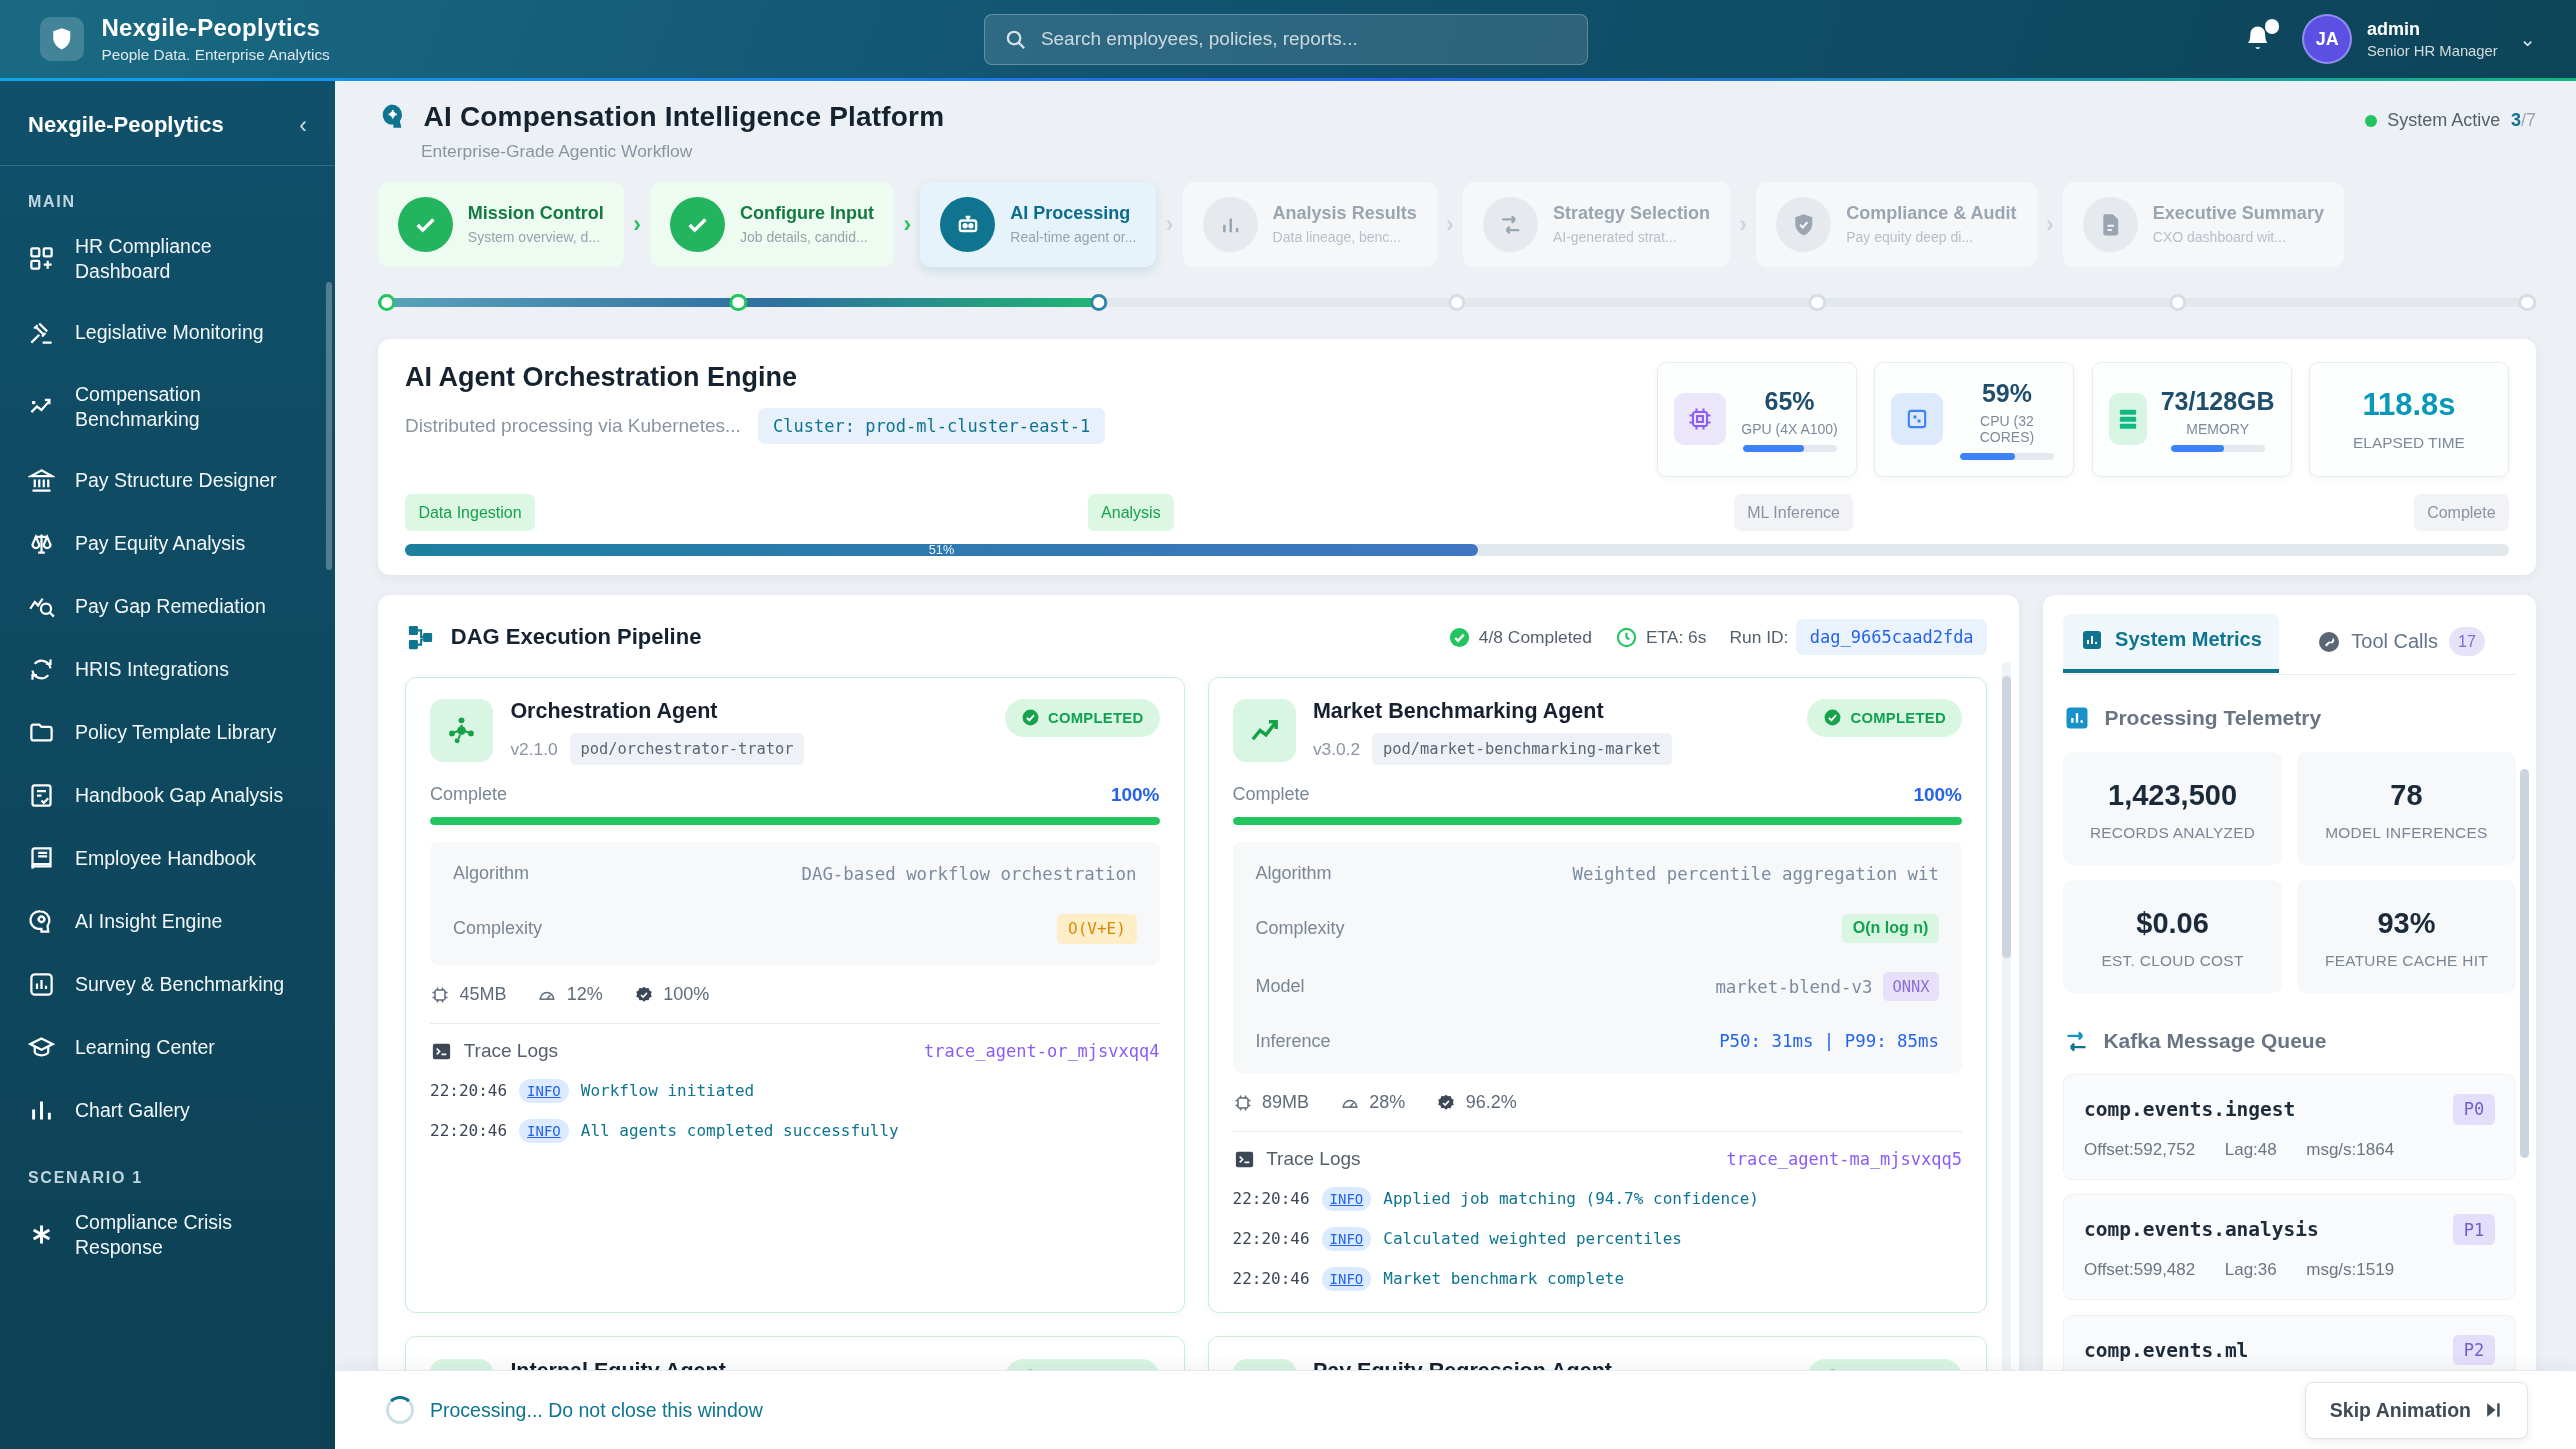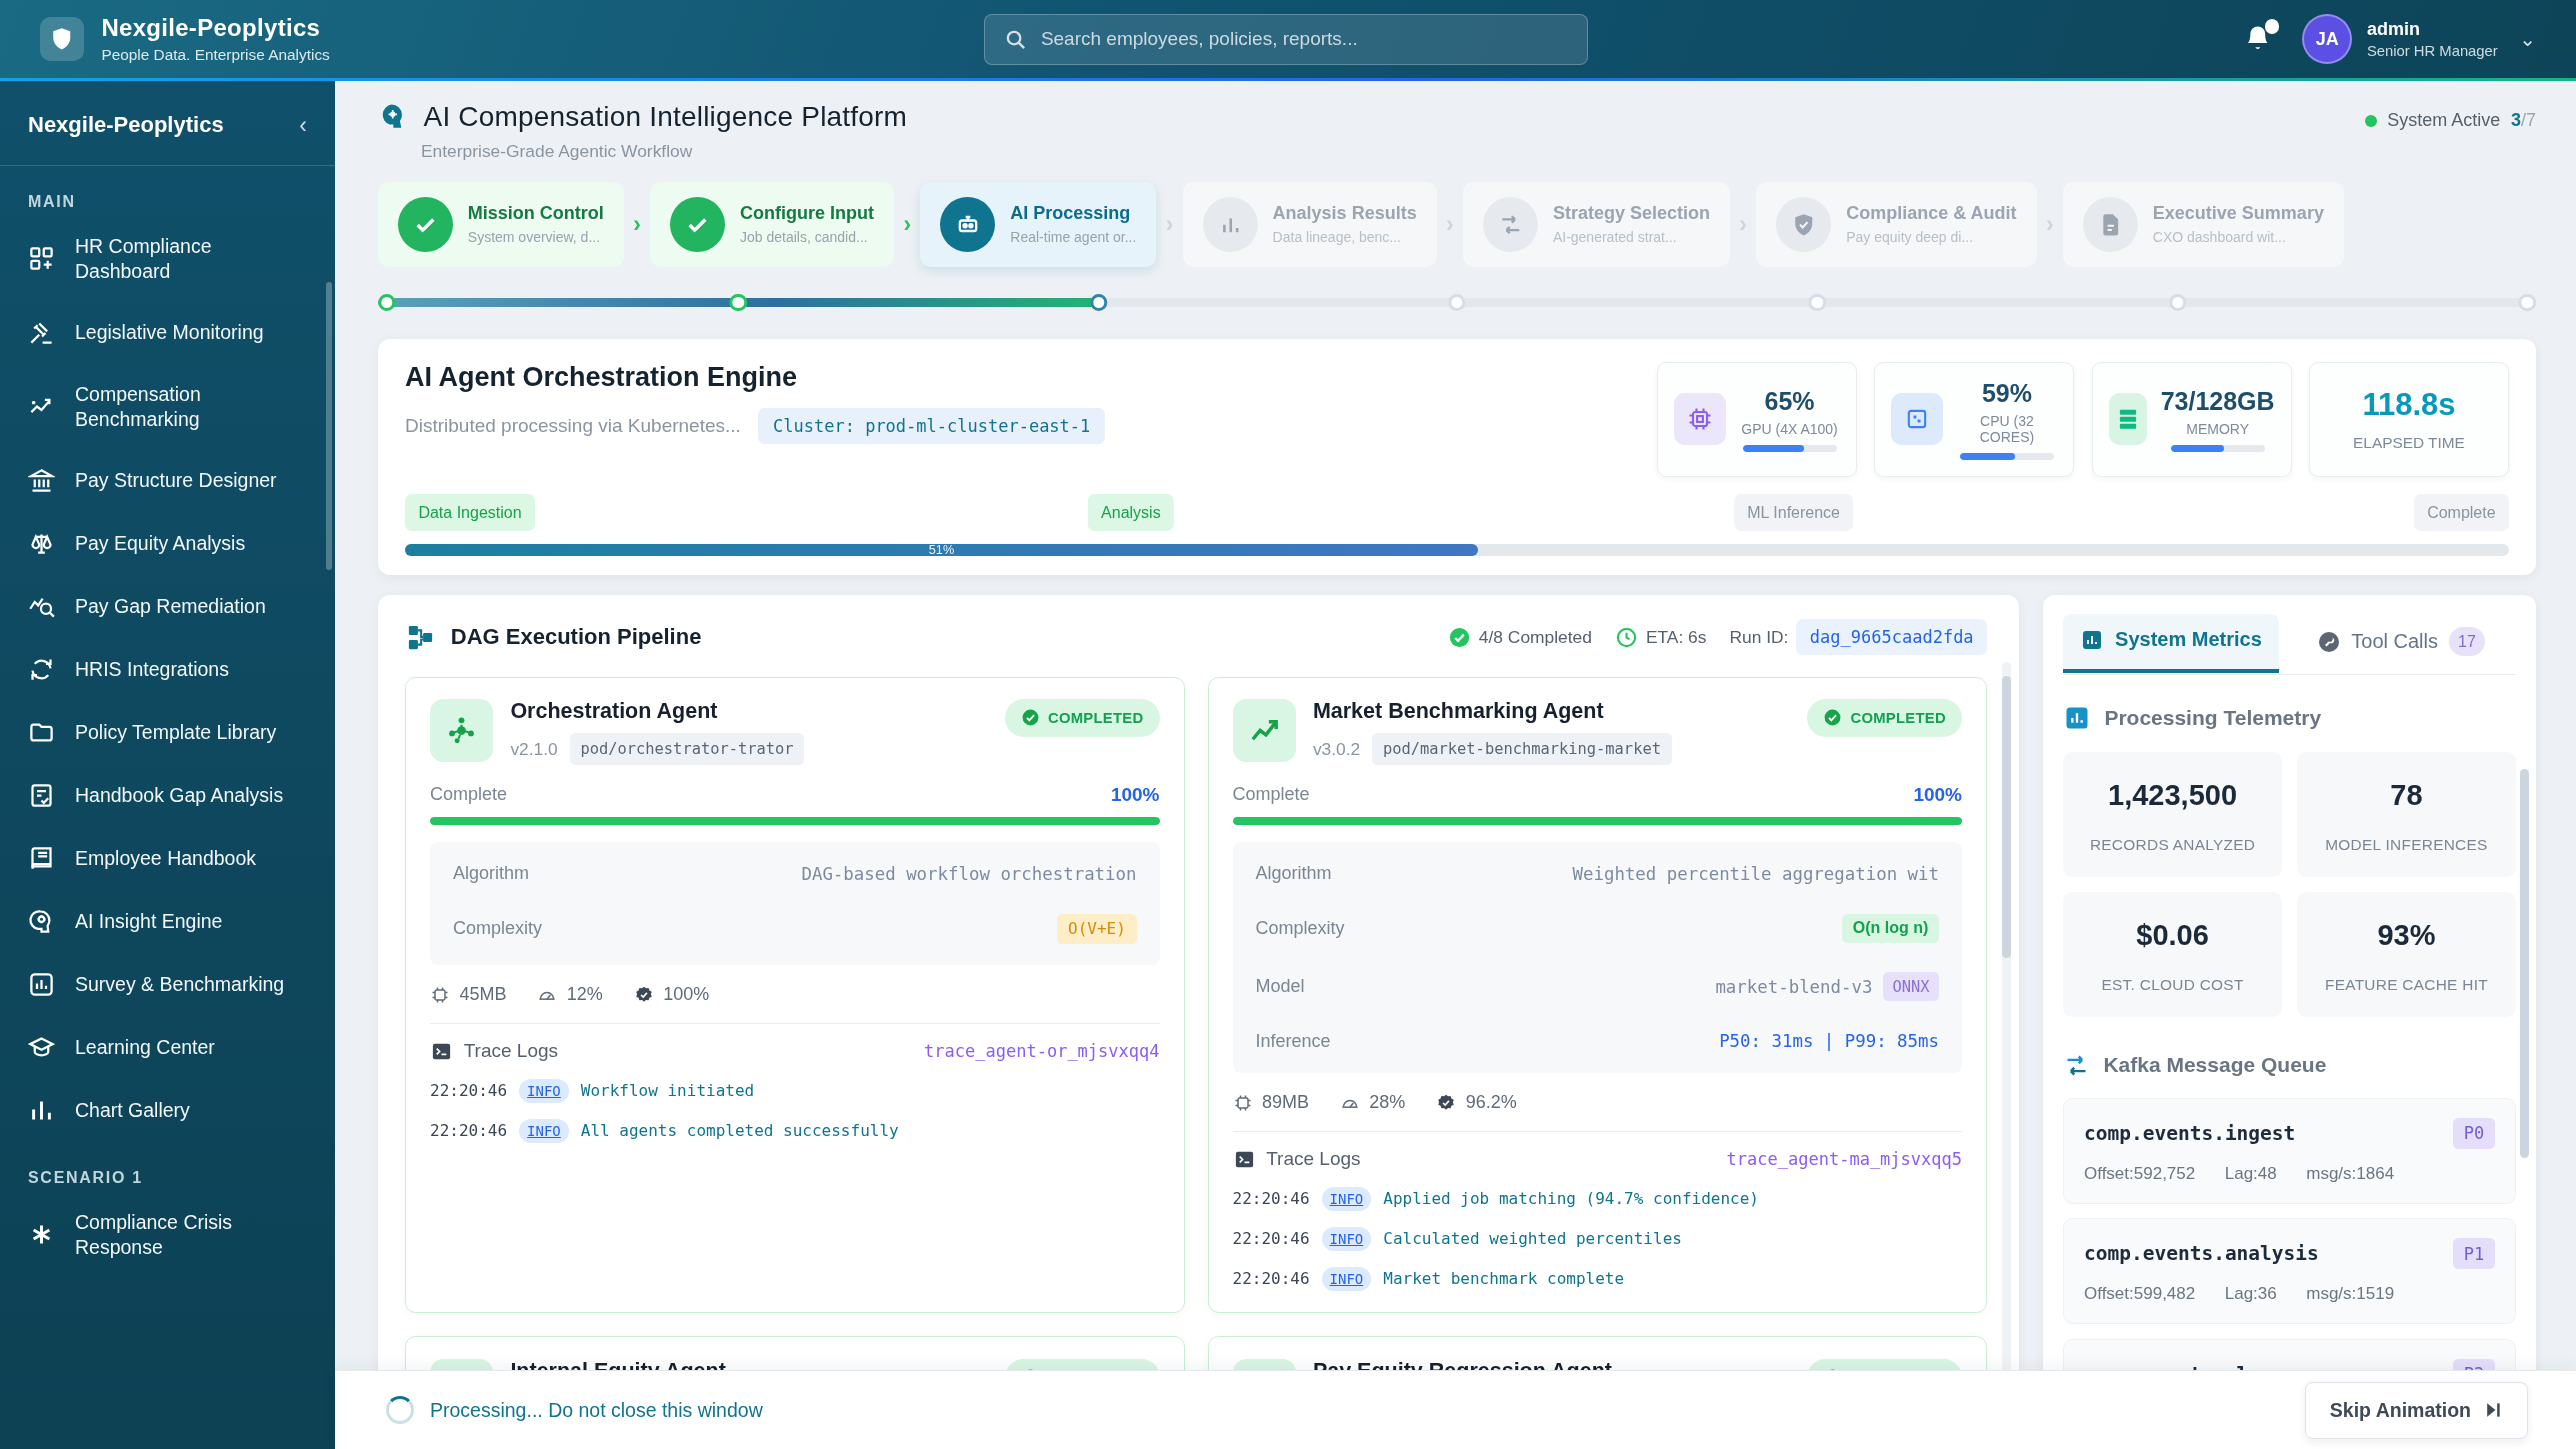--- a/index.html
+++ b/index.html
@@ -43,21 +43,21 @@
   .sb-section { padding:27px 28px 5.4px 28px; font-size:16px; font-weight:bold; letter-spacing:1.7px; color:rgba(222,238,244,.85); }
   .nav-item { display:flex; align-items:center; gap:20px; padding:18px 28px; font-size:19.5px; color:#f2f7fa; cursor:pointer; line-height:1.25; }
   .nav-item .nav-ic { flex:0 0 27px; }
   .nav-label { max-width:241px; }
 
   
   .main { position:absolute; left:335px; top:81px; width:2241px; height:1368px; padding:20px 40px 0 43px; overflow:hidden; }
 
   .title-row { display:flex; align-items:flex-start; justify-content:space-between; }
   .page-title-wrap { display:flex; align-items:center; gap:16px; }
-  .page-title { font-size:28px; font-weight:normal; color:#15222f; letter-spacing:0.2px; }
+  .page-title { font-size:28px; font-weight:bold; color:#15222f; letter-spacing:0.2px; }
   .page-sub { margin-top:8px; margin-left:43px; font-size:17.4px; color:#8a95a2; }
   .status-wrap { display:flex; align-items:center; gap:10.7px; margin-top:9.4px; font-size:18px; color:#55606d; }
   .status-dot { width:12px; height:12px; border-radius:50%; background:#22c55e; }
   .status-count b { color:#0e7490; } .status-count span { color:#9aa5b1; }
 
   
   .stepper { display:flex; align-items:center; gap:9.4px; margin-top:20px; }
   .step-card { display:flex; align-items:center; gap:14.8px; padding:14.8px 20px; border-radius:10.7px; white-space:nowrap; }
   .step-card.completed { background:#eefbf1; }
   .step-card.active { background:#e7f3fb; box-shadow:0 4px 12px rgba(14,116,144,.15); }
@@ -164,21 +164,21 @@
   .tabs { display:flex; align-items:center; gap:20px; border-bottom:1.3px solid #e8ecf0; padding-bottom:0; }
   .tab { display:flex; align-items:center; gap:10.7px; padding:13.4px 17.4px 17.4px 17.4px; font-size:20px; }
   .tab.active { background:#f0f7fa; border-radius:8px 8px 0 0; color:#0e7490; font-weight:bold; border-bottom:4px solid #0e7490; }
   .tab.inactive { color:#64748b; }
   .tab-badge { background:#e7e2f8; color:#7b6fd0; font-size:16px; padding:5.4px 9.4px; border-radius:670px; }
   .panel-sec-head { display:flex; align-items:center; gap:13.4px; margin-top:29.5px; }
   .panel-sec-title { font-size:21px; font-weight:bold; color:#6a7584; }
   .tele-grid { display:grid; grid-template-columns:1fr 1fr; gap:14.8px; margin-top:20px; }
   .tele-tile { background:#f6f8fa; border-radius:9.4px; padding:27px 6.7px 23px 6.7px; text-align:center; }
   .tele-val { font-size:29px; font-weight:bold; color:#1b2a3a; }
-  .tele-lab { font-size:15.4px; color:#7a8694; margin-top:24px; letter-spacing:0.3px; }
+  .tele-lab { font-size:15.4px; color:#7a8694; margin-top:12px; letter-spacing:0.3px; }
   .kafka-list { margin-top:19px; display:flex; flex-direction:column; gap:14.8px; }
   .kafka-tile { background:#f8fafb; border:0.7px solid #eef1f4; border-radius:9.4px; padding:19px 20px; }
   .kafka-top { display:flex; justify-content:space-between; align-items:center; }
   .kafka-topic { font-family:"DejaVu Sans Mono",monospace; font-size:19.5px; font-weight:bold; color:#1d2b3a; }
   .part-badge { background:#e4defa; color:#6f61cc; font-family:"DejaVu Sans Mono",monospace; font-size:17px; padding:5.4px 10.7px; border-radius:5.4px; }
   .kafka-stats { display:flex; gap:29.5px; margin-top:14.8px; font-size:17px; color:#6b7683; }
   .rp-scroll { position:absolute; right:6.7px; top:174px; width:9.4px; height:389px; border-radius:4.7px; background:#cbd5df; }
 
   
   .proc-footer { position:absolute; left:335px; right:0; bottom:0; height:79px; background:#fff; border-top:1.3px solid #e5e9ee;

